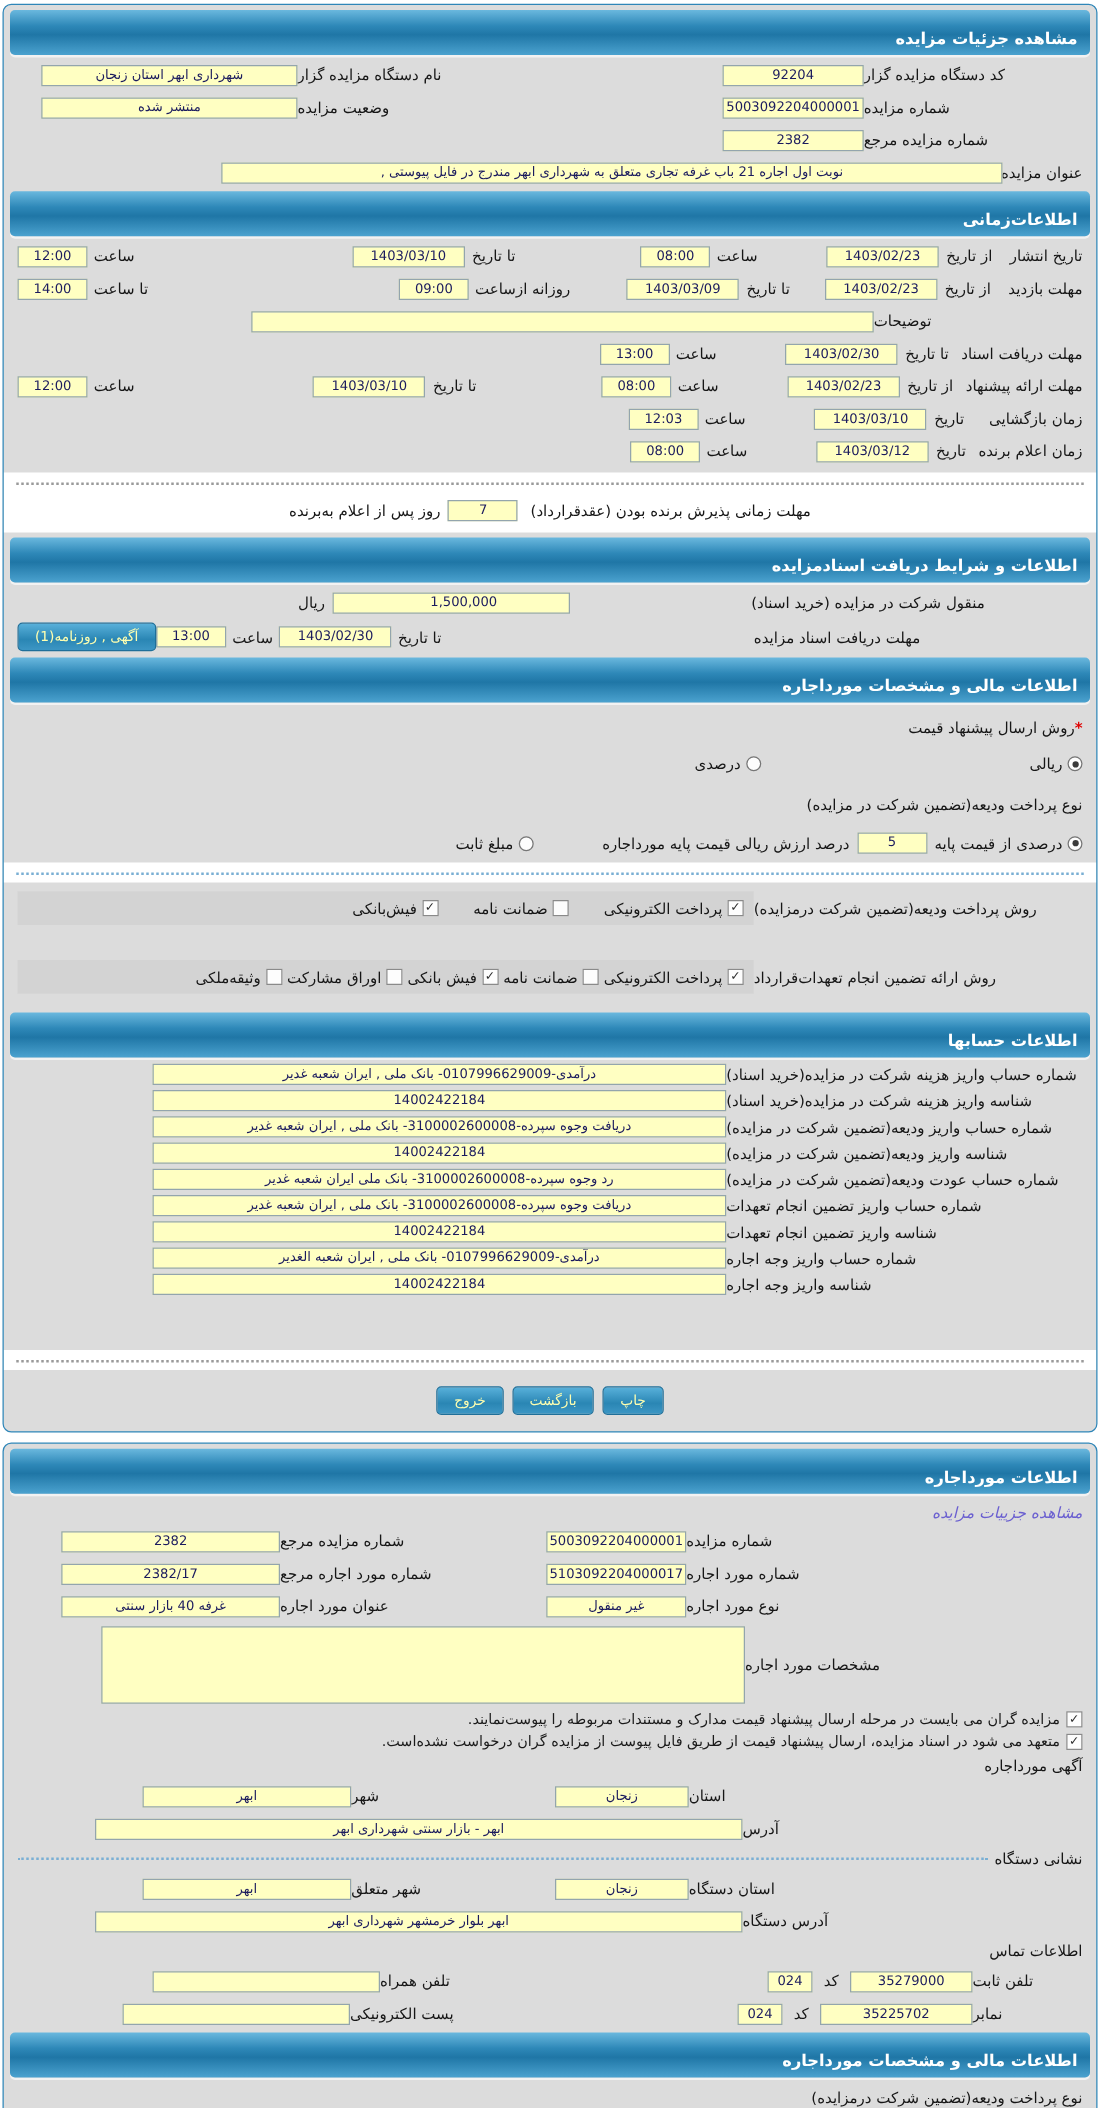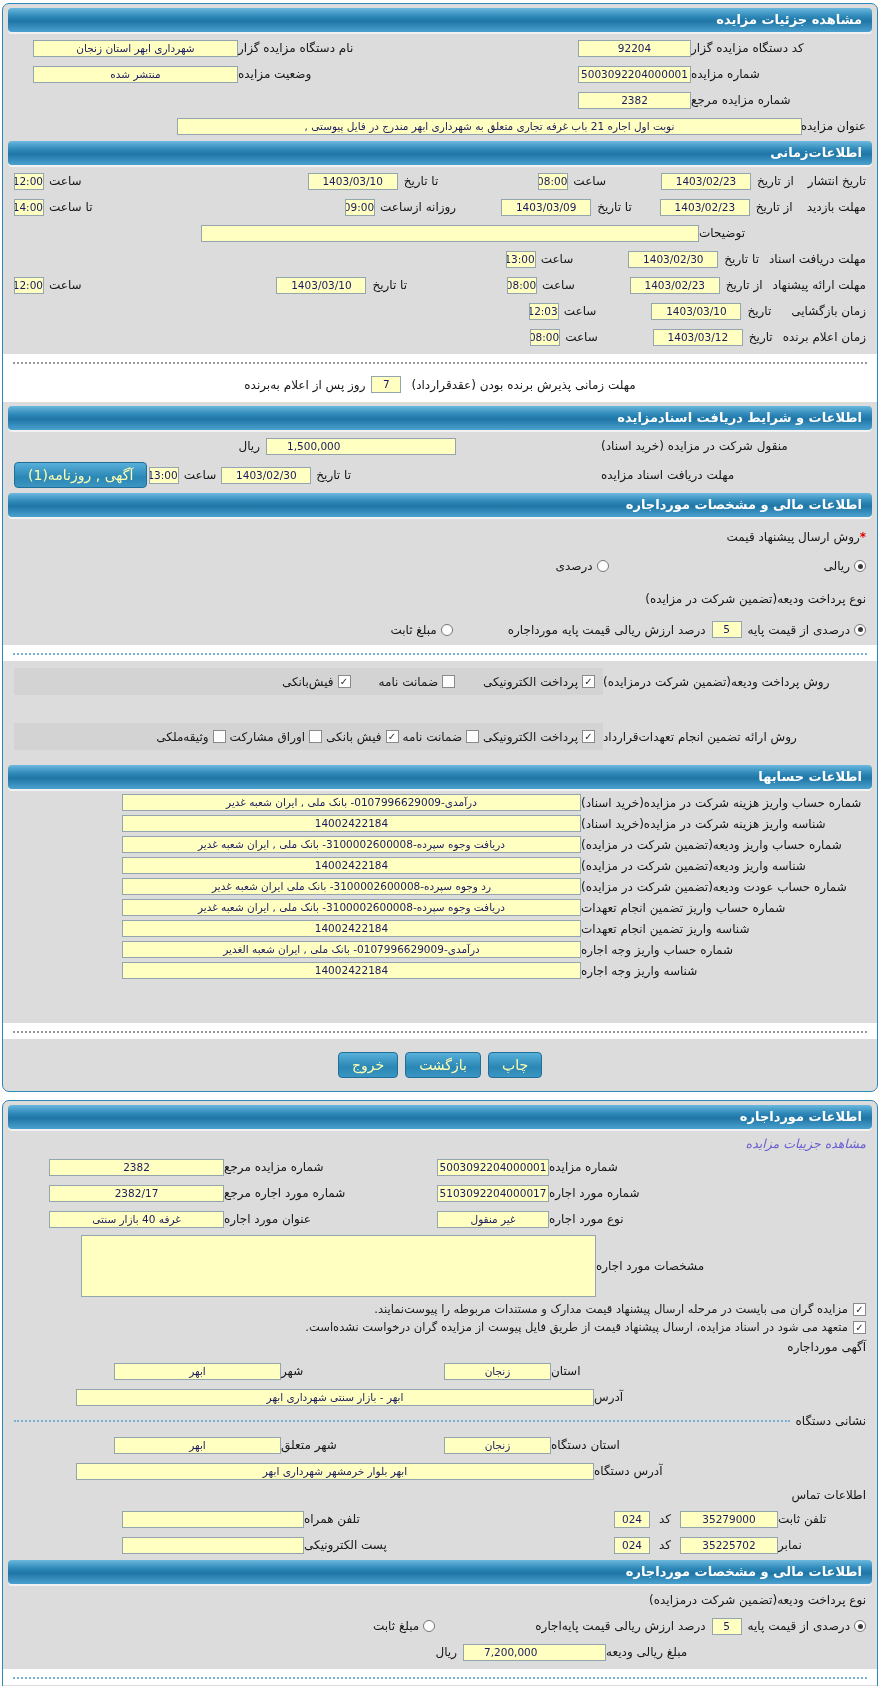--- a/index.html
+++ b/index.html
@@ -9,49 +9,49 @@
     font-family: "DejaVu Sans", sans-serif;
     direction: rtl; font-size: 12px; color:#1a1a1a;
   }
   .card {
     background:#dcdcdc; border:1px solid #2f86b8; border-radius:7px;
     margin:3px 2px 8px; padding:2px 3px 0; overflow:hidden;
   }
   .hdr {
     background: linear-gradient(180deg,#6ab8de 0%,#2e88b8 35%,#1f76a6 55%,#4ba2cf 100%);
     color:#fff; font-weight:bold; font-size:13px;
-    padding:4px 10px 5px; border-radius:4px; margin:2px 2px 3px;
+    padding:16px 10px 5px; border-radius:4px; margin:2px 2px 3px;
     box-shadow: 0 2px 0 #f2f2f2;
   }
   .row { display:flex; align-items:center; padding:3px 8px; min-height:26px; }
   .lbl { font-size:12px; color:#161616; white-space:nowrap; }
   .tl { text-align:left; }
   .inp {
     background:#ffffc2; border:1px solid #93a5ad; height:17px; line-height:15px;
     font-size:10.5px; text-align:center; color:#1b1b5e;
     overflow:hidden; white-space:nowrap; flex:none;
   }
-  .inp.r { text-align:left; padding-left:20px; direction:ltr; }
+  .inp.r { text-align:center; padding-left:20px; direction:ltr; }
   .tarea { background:#ffffc2; border:1px solid #93a5ad; font-size:10px; color:#1b1b5e; padding:2px 5px; }
   .sp { flex:none; display:inline-block; }
   .g10{width:10px}.g20{width:20px}.g28{width:28px}.g45{width:45px}.g55{width:55px}
   .g100{width:100px}.g145{width:145px}.g215{width:215px}.g250{width:250px}
   .push-end { margin-inline-start:auto; }
-  .w-date{width:90px}.w-time{width:30px}.w-113{width:113px}.w-205{width:205px}
+  .w-date{width:90px}.w-time{width:56px}.w-113{width:113px}.w-205{width:205px}
   .lw175{width:175px}.lw340{width:340px}.lw62{width:64px}.lw167{width:167px}.lw265{width:265px}.lw263{width:263px}.lw285{width:285px}
   .rd { width:12px; height:12px; border-radius:50%; border:1px solid #767676; background:#fdfdfd; flex:none; position:relative; }
   .rd.on::before { content:""; position:absolute; inset:2.5px; background:#3a3a3a; border-radius:50%; }
   .cb { width:13px; height:13px; border:1px solid #8a8a8a; background:#fdfdfd; flex:none;
         font-size:10px; line-height:11px; text-align:center; color:#2c2c2c; }
   .cb.on::before { content:"✓"; font-weight:bold; }
   .band { background:#d3d3d3; flex:1; display:flex; align-items:center; padding:5px 8px; gap:4px; min-height:27px; }
   .btn {
     background: linear-gradient(180deg,#58b0da 0%,#2a86b4 60%,#3c96c4 100%);
     border:1px solid #1f6f99; border-radius:4px; color:#ffffb0;
-    font-size:14px; padding:4px 13px; font-family:"DejaVu Sans",sans-serif; cursor:pointer; white-space:nowrap;
+    font-size:11px; padding:4px 13px; font-family:"DejaVu Sans",sans-serif; cursor:pointer; white-space:nowrap;
   }
   .btnbar { display:flex; justify-content:center; gap:7px; padding:9px 0 13px; }
   .white-band { background:#fff; margin:4px -3px; padding:8px 10px 6px; }
   .dots-gray { border-top:2px dotted #9a9a9a; }
   .dots-blue { border-top:2px dotted #79afd4; }
   .labeled-div { display:flex; align-items:center; padding:4px 8px; }
   .labeled-div .line { flex:1; border-top:2px dotted #79afd4; margin-right:6px; }
   .star { color:#e00000; font-weight:bold; }
   .link { color:#6a5fd0; font-style:italic; font-size:12.5px; text-decoration:none; }
   .acc-row { display:flex; align-items:center; padding:1px 8px; min-height:21px; }
@@ -442,21 +442,21 @@
     <div class="inp" style="width:98px">35279000</div>
     <span class="lbl" style="width:30px; text-align:center">کد</span>
     <div class="inp" style="width:36px">024</div>
     <span class="sp g215"></span>
     <span class="lbl tl" style="width:95px">تلفن همراه</span>
     <div class="inp" style="width:182px"></div>
   </div>
 
   <div class="row">
     <span class="lbl tl" style="width:88px">نمابر</span>
-    <div class="inp" style="width:98px">35225702</div>
+    <div class="inp" style="width:122px">35225702</div>
     <span class="lbl" style="width:30px; text-align:center">کد</span>
     <div class="inp" style="width:36px">024</div>
     <span class="sp g215"></span>
     <span class="lbl tl" style="width:95px">پست الکترونیکی</span>
     <div class="inp" style="width:182px"></div>
   </div>
 
   <div class="hdr">
     <span>اطلاعات مالی و مشخصات مورداجاره</span>
   </div>

